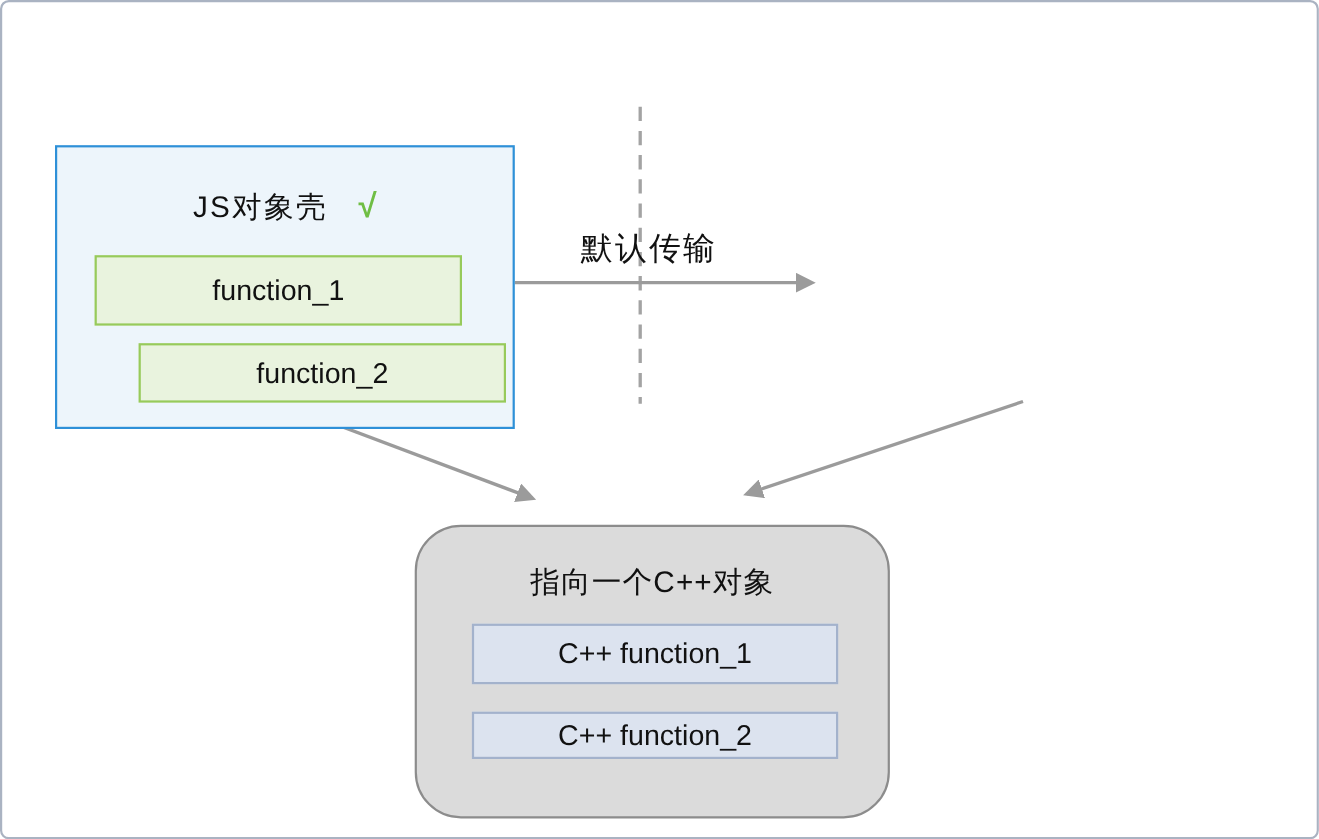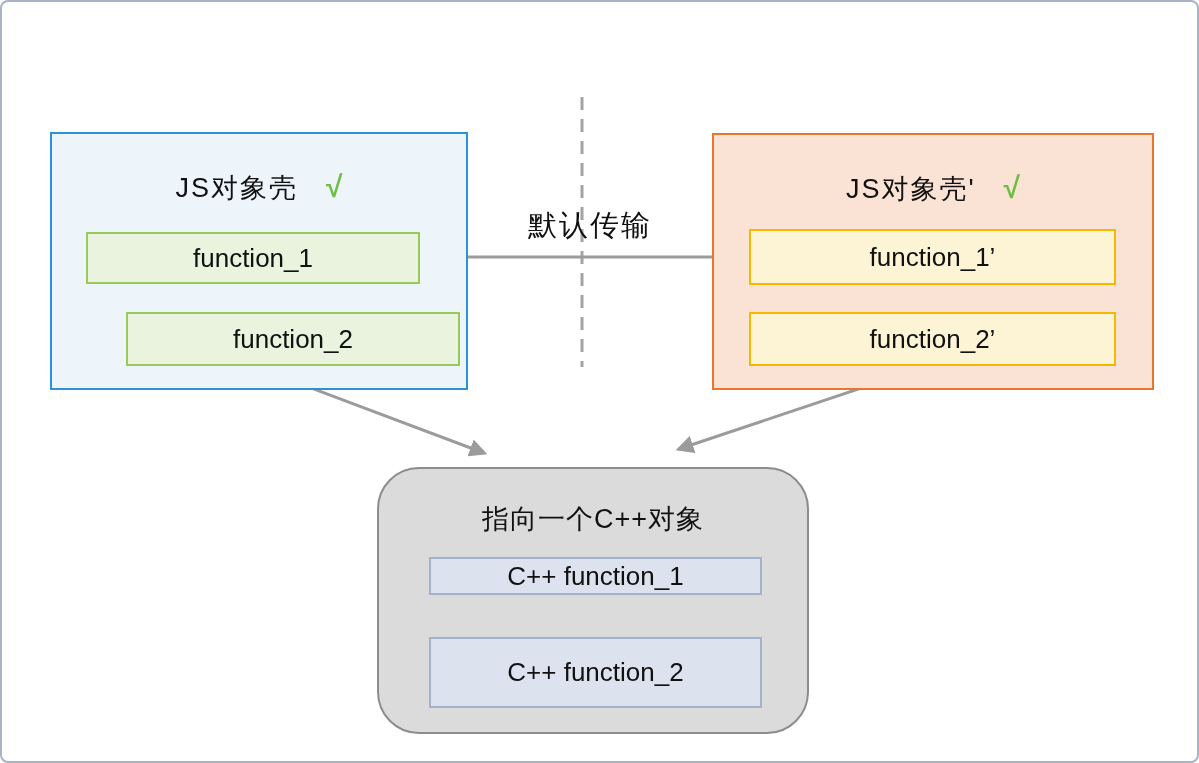--- a/index.html
+++ b/index.html
@@ -105,50 +105,50 @@
     justify-content: center;
     font-size: 26px;
     color: #111111;
   }
   .shell.left .fn-box {
     left: 34px;
     width: 334px;
     border: 2px solid var(--green-border, #97ca5b);
     background: var(--green-bg, #e9f3de);
   }
-  .shell.left .fn-1 { top: 98px;  height: 52px; }
+  .shell.left .fn-1 { top: 98px;  height: 64px; }
   .shell.left .fn-2 { top: 178px; height: 54px; margin-left: 40px; }
   .shell.right .fn-box {
     left: 35px;
     width: 367px;
     border: 2px solid var(--yellow-border, #f5b800);
     background: var(--yellow-bg, #fdf3d5);
   }
   .shell.right .fn-1 { top: 94px;  height: 56px; }
   .shell.right .fn-2 { top: 177px; height: 54px; }
   .cpp-box {
     position: absolute;
     left: 375px;
-    top: 465px;
+    top: 475px;
     width: 432px;
     height: 267px;
     box-sizing: border-box;
     border: 2px solid var(--gray-box-border, #8c8c8c);
     border-radius: 42px;
     background: var(--gray-box-bg, #dbdbdb);
   }
   .cpp-box .box-title { top: 32px; letter-spacing: 1px; }
   .cpp-box .fn-box {
     left: 50px;
     width: 333px;
     border: 2px solid var(--cpp-box-border, #a3b2cc);
     background: var(--cpp-box-bg, #dce3ef);
   }
-  .cpp-box .fn-1 { top: 88px;  height: 38px; }
-  .cpp-box .fn-2 { top: 168px; height: 71px; }
+  .cpp-box .fn-1 { top: 88px;  height: 55px; }
+  .cpp-box .fn-2 { top: 168px; height: 43px; }
 </style>
 </head>
 <body>
 
 <div class="frame">
 
 
   <svg class="connectors" width="1199" height="763" viewBox="0 0 1199 763">
     <defs>
       <marker id="arrowhead" viewBox="0 0 10 10" refX="8" refY="5" markerWidth="6" markerHeight="6" orient="auto-start-reverse">
@@ -164,27 +164,20 @@
   <div class="transfer-label">默认传输</div>
 
   <div class="shell left">
     <div class="box-title">
       <span>JS对象壳</span><span class="check">√</span>
     </div>
     <div class="fn-box fn-1">function_1</div>
     <div class="fn-box fn-2">function_2</div>
   </div>
 
-  <div class="shell right">
-    <div class="box-title">
-      <span>JS对象壳'</span><span class="check">√</span>
-    </div>
-    <div class="fn-box fn-1">function_1’</div>
-    <div class="fn-box fn-2">function_2’</div>
-  </div>
 
   <div class="cpp-box">
     <div class="box-title">指向一个C++对象</div>
     <div class="fn-box fn-1">C++ function_1</div>
     <div class="fn-box fn-2">C++ function_2</div>
   </div>
 
 </div>
 
 </body></html>

